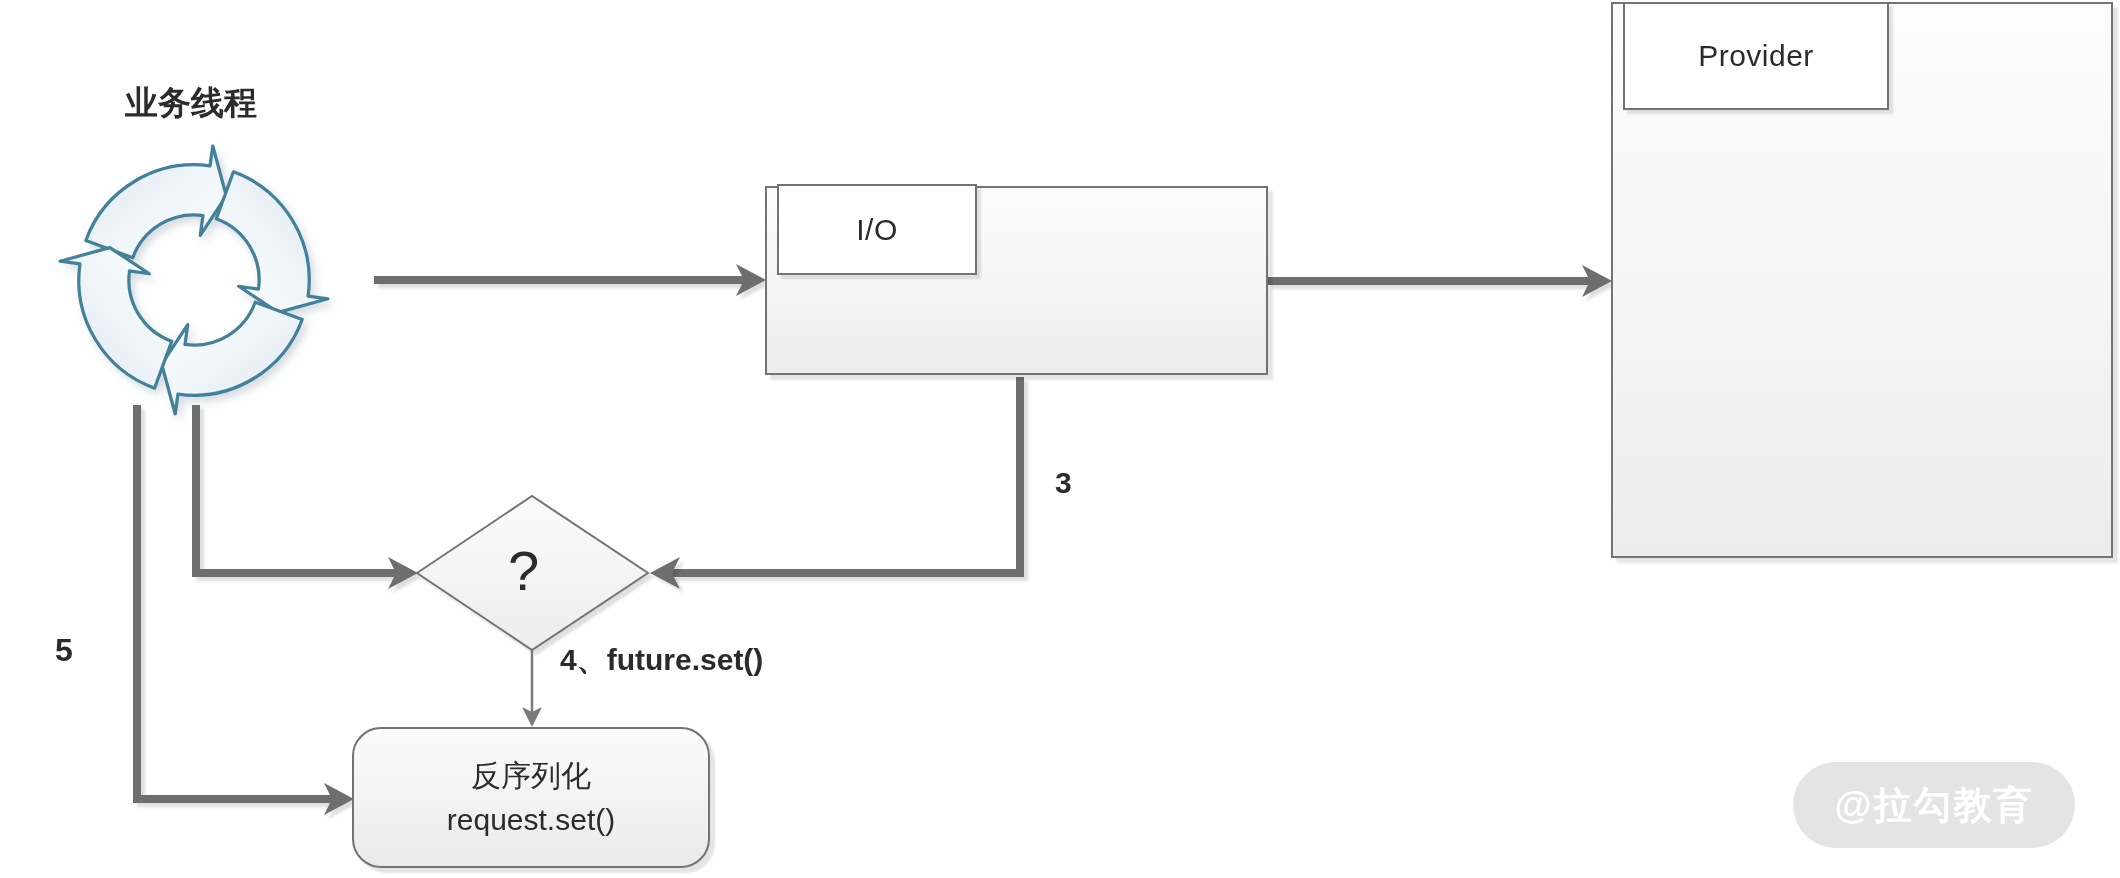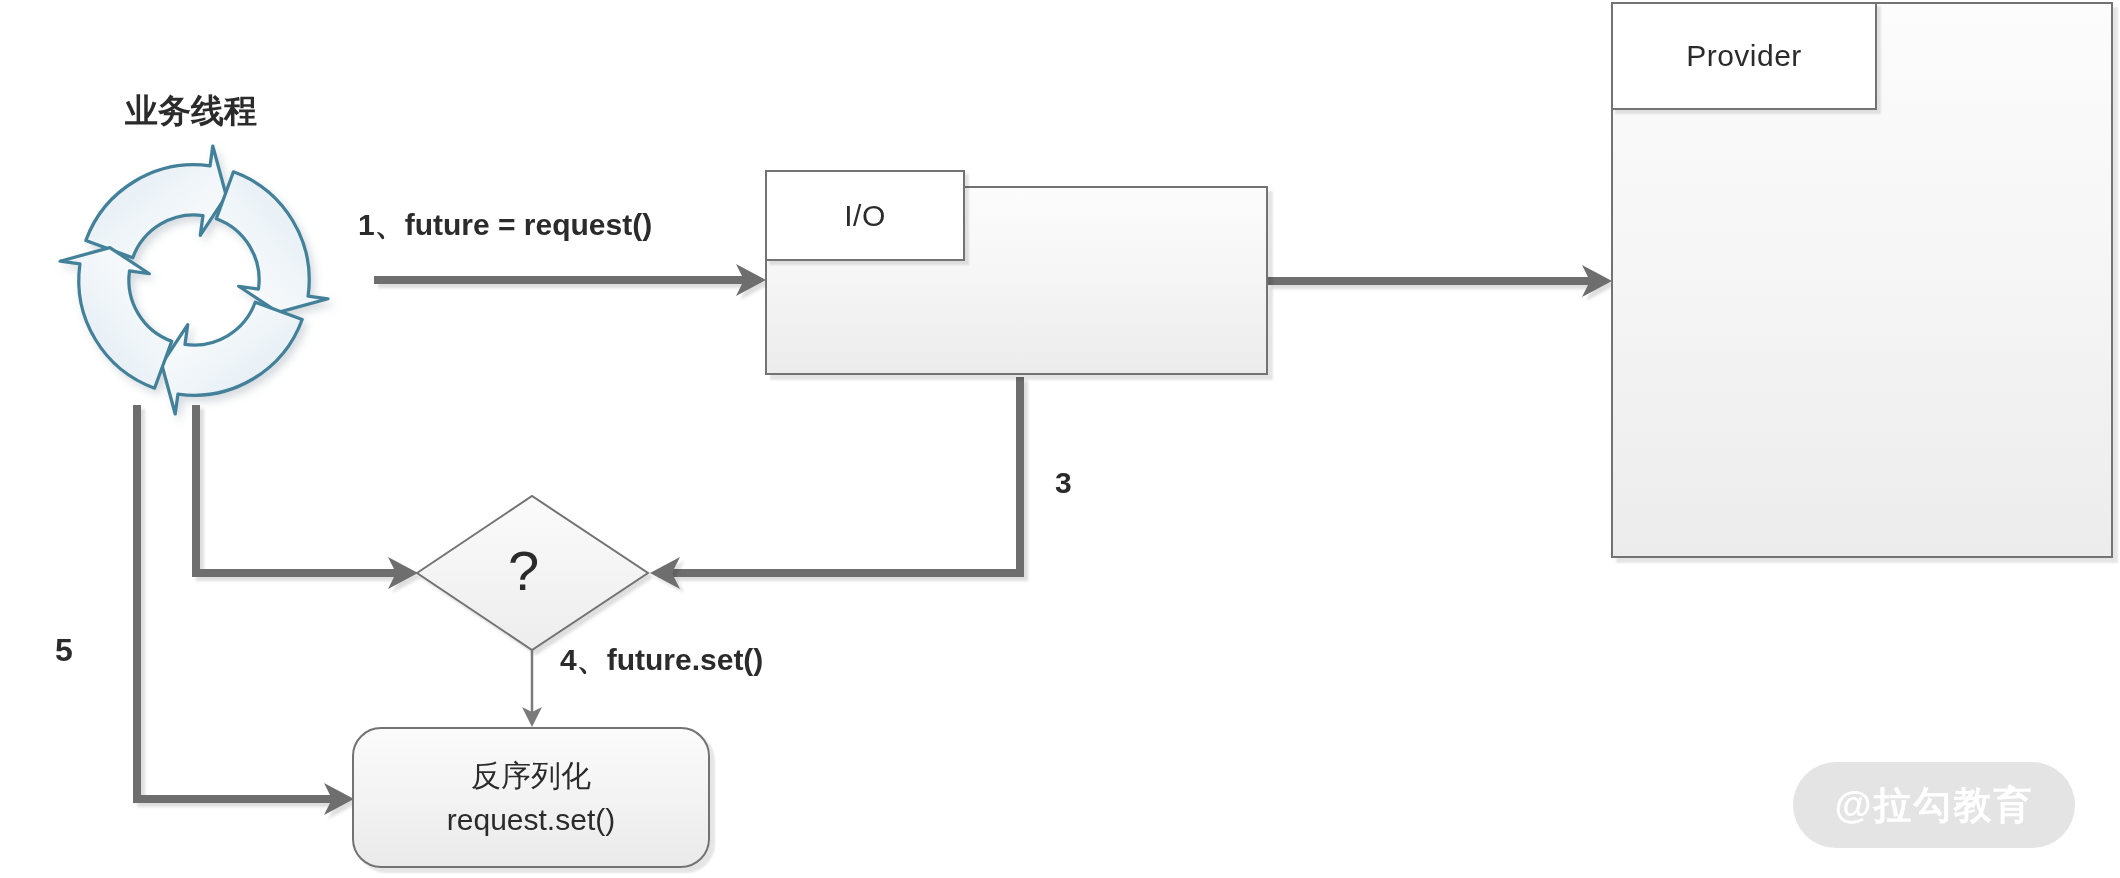--- a/index.html
+++ b/index.html
@@ -24,20 +24,21 @@
   }
   .label-box{
     position:absolute;
     background:#ffffff;
     border:2px solid #737373;
     box-shadow:4px 4px 2px rgba(0,0,0,0.10);
     box-sizing:border-box;
     display:flex;align-items:center;justify-content:center;
     font-size:30px;font-weight:500;letter-spacing:0.5px;
     z-index:3;
+    margin-left:12px;
   }
   .proc-box{
     position:absolute;
     background:linear-gradient(180deg,#fbfbfb 0%,#f3f3f3 50%,#eaeaea 100%);
     border:2px solid #737373;
     box-shadow:5px 5px 2px rgba(0,0,0,0.10);
     box-sizing:border-box;
     display:flex;flex-direction:column;align-items:center;justify-content:center;
     font-size:30px;font-weight:500;line-height:44px;
     z-index:2;
@@ -45,21 +46,21 @@
 
   
   .step-label{
     position:absolute;
     font-size:30px;font-weight:600;color:#2b2b2b;
     white-space:nowrap;z-index:4;
   }
   .title-label{
     position:absolute;
     font-size:33px;font-weight:600;color:#2b2b2b;
-    white-space:nowrap;z-index:4;margin-top:8px;
+    white-space:nowrap;z-index:4;
   }
   .qmark{
     position:absolute;
     font-size:56px;font-weight:400;color:#2b2b2b;
     z-index:4;
   }
 
   
   .watermark{
     position:absolute;
@@ -127,37 +128,36 @@
     </defs>
     <use href="#cycArrow"></use>
     <use href="#cycArrow" transform="rotate(90 115 115)"></use>
     <use href="#cycArrow" transform="rotate(180 115 115)"></use>
     <use href="#cycArrow" transform="rotate(270 115 115)"></use>
   </svg>
 
   <div class="title-label" style="left:125px;top:81px;">业务线程</div>
 
   <div class="big-box" style="left:765px;top:186px;width:503px;height:189px;"></div>
-  <div class="label-box" style="left:765px;top:170px;width:200px;height:91px;">
+  <div class="label-box" style="left:765px;top:184px;width:200px;height:91px;">
     <span>I/O</span>
   </div>
 
   <div class="big-box" style="left:1611px;top:2px;width:502px;height:556px;"></div>
   <div class="label-box" style="left:1611px;top:2px;width:266px;height:108px;">
     <span>Provider</span>
   </div>
 
   <div class="qmark" style="left:508px;top:538px;">?</div>
 
   <div class="proc-box" style="left:352px;top:727px;width:358px;height:141px;border-radius:29px;">
     <div>反序列化</div>
     <div>request.set()</div>
   </div>
 
-  <div class="step-label" style="left:358px;top:205px;">1、future = request()</div>
   <div class="step-label" style="left:1055px;top:466px;">3</div>
   <div class="step-label" style="left:560px;top:640px;">4、future.set()</div>
   <div class="step-label" style="left:55px;top:632px;font-size:32px;">5</div>
 
   <div class="watermark">
     <span>@拉勾教育</span>
   </div>
 
 </div>
 

